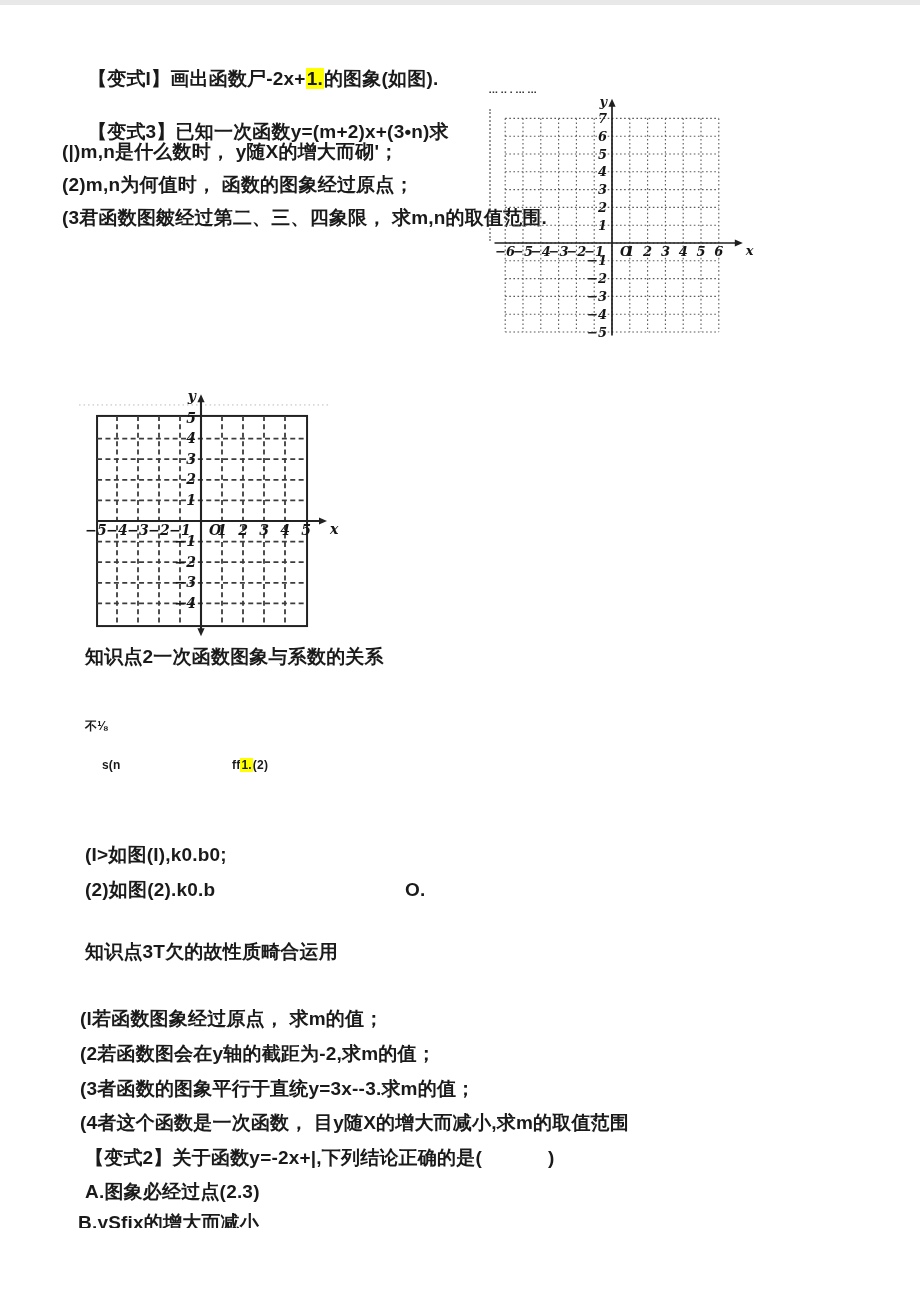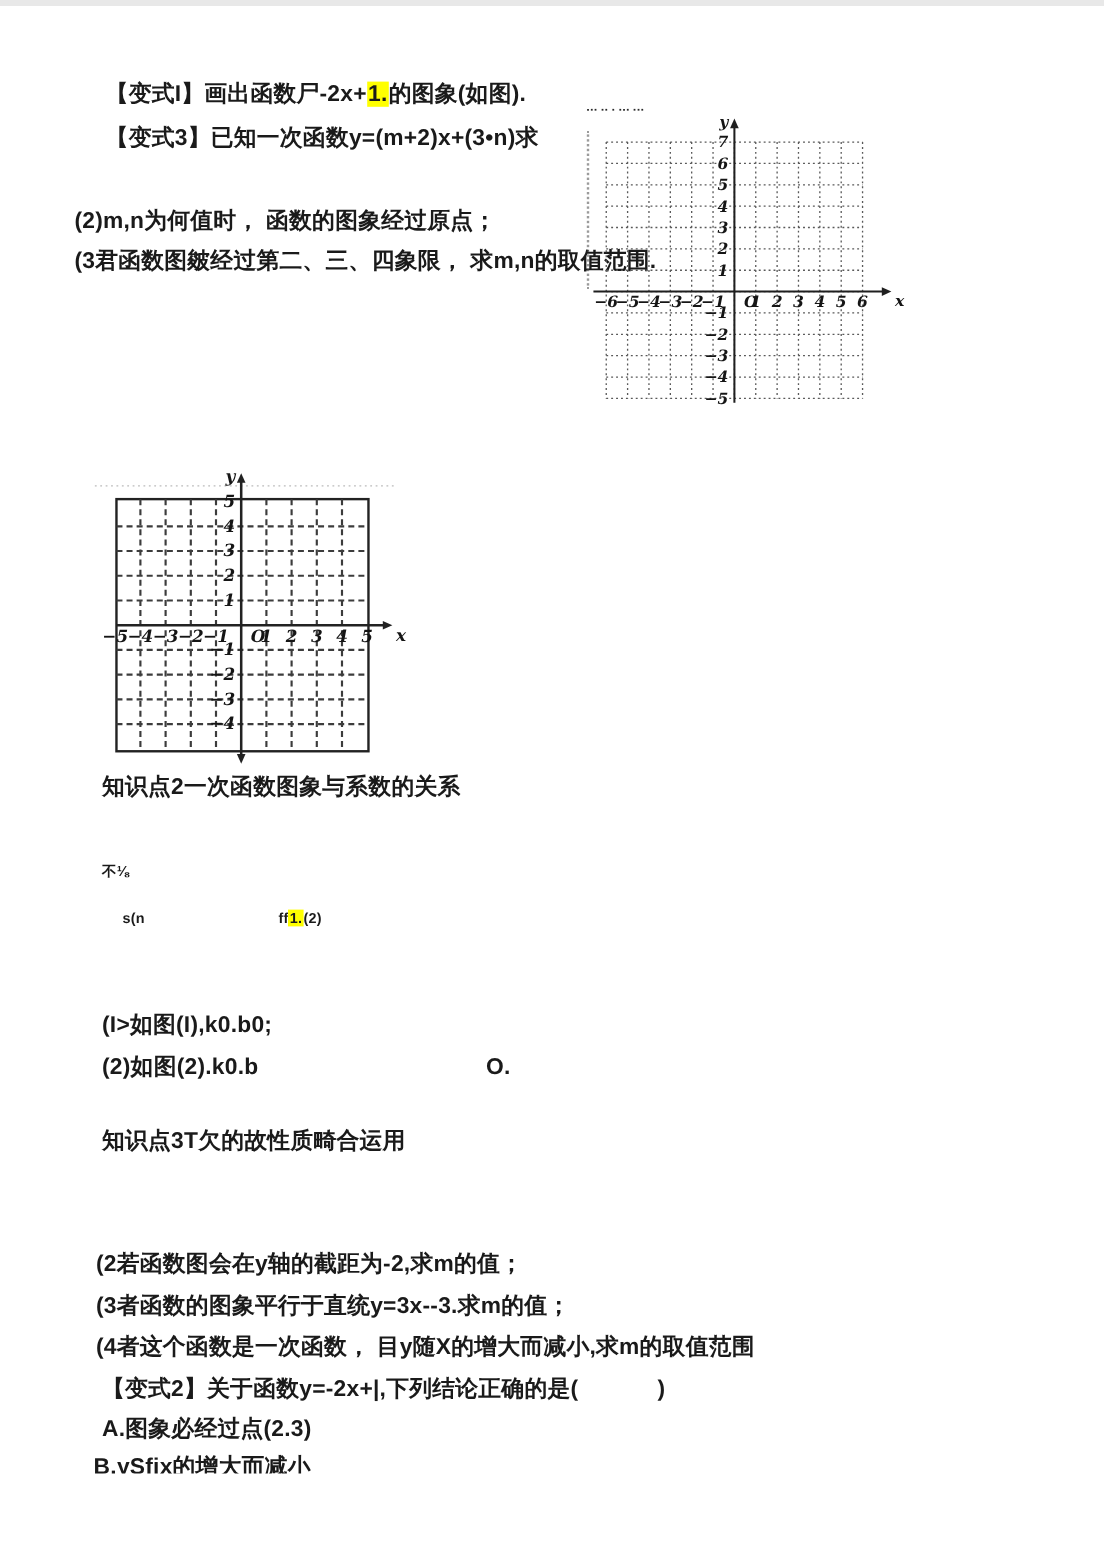--- a/index.html
+++ b/index.html
@@ -26,21 +26,22 @@
     border-left:2px dotted #4a4a4a;opacity:.55;filter:blur(0.3px);
   }
 </style>
 </head>
 <body>
 
 <div class="page">
 
   <div class="tl" style="left:88px;top:63px"><span>【变式I】画出函数尸-2x+</span><span class="hl">1.</span><span>的图象(如图).</span></div>
 
-  <div class="tl" style="left:88px;top:100px">【变式3】已知一次函数y=(m+2)x+(3•n)求</div>
+  <div class="tl" style="left:88px;top:116px">【变式3】已知一次函数y=(m+2)x+(3•n)求</div>
+  <div class="tl" style="left:62px;top:136px">(|)m,n是什么数时， y随X的增大而砌'；</div>
   <div class="tl" style="left:62px;top:169px">(2)m,n为何值时， 函数的图象经过原点；</div>
   <div class="tl" style="left:62px;top:202px">(3君函数图皴经过第二、三、四象限， 求m,n的取值范围.</div>
 
   <div class="smudge">▪▪▪ ▪▪ ▪ ▪▪▪ ▪▪▪</div>
   <div class="strip"></div>
 
   <div class="grid" id="grid1" style="left:488px;top:82px">
       <svg width="282" height="268">
         <line x1="17.19999999999999" y1="31.39999999999999" x2="17.19999999999999" y2="245" stroke="#595959" stroke-width="1.1" stroke-dasharray="1.6 2.5"></line>
         <line x1="35" y1="31.39999999999999" x2="35" y2="245" stroke="#595959" stroke-width="1.1" stroke-dasharray="1.6 2.5"></line>
@@ -157,20 +158,21 @@
 
   <div class="tl sm" style="left:102px;top:749px">s(n</div>
   <div class="tl sm" style="left:232px;top:749px"><span>ff</span><span class="hl">1.</span><span>(2)</span></div>
 
   <div class="tl" style="left:85px;top:839px">(I&gt;如图(I),k0.b0;</div>
   <div class="tl" style="left:85px;top:874px">(2)如图(2).k0.b</div>
   <div class="tl" style="left:405px;top:874px">O.</div>
 
   <div class="tl" style="left:85px;top:936px">知识点3T欠的故性质畸合运用</div>
 
+  <div class="tl" style="left:80px;top:1003px">(l若函数图象经过原点， 求m的值；</div>
   <div class="tl" style="left:80px;top:1038px">(2若函数图会在y轴的截距为-2,求m的值；</div>
   <div class="tl" style="left:80px;top:1073px">(3者函数的图象平行于直统y=3x--3.求m的值；</div>
   <div class="tl" style="left:80px;top:1107px">(4者这个函数是一次函数， 目y随X的增大而减小,求m的取值范围</div>
 
   <div class="tl" style="left:85px;top:1142px"><span>【变式2】关于函数y=-2x+|,下列结论正确的是(</span><span class="gap"></span><span>)</span></div>
   <div class="tl" style="left:85px;top:1176px">A.图象必经过点(2.3)</div>
   <div class="tl clip" style="left:78px;top:1207px">B.ySfix的增大而减小</div>
 
 </div>
 

